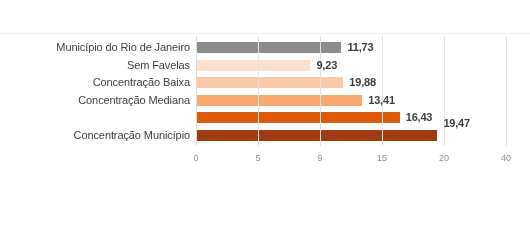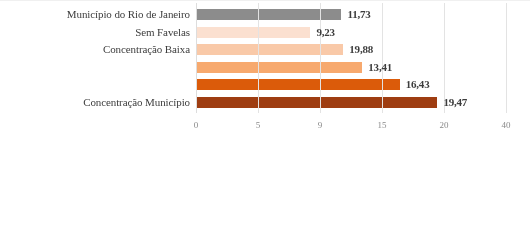--- a/index.html
+++ b/index.html
@@ -5,24 +5,25 @@
   html, body {
     margin: 0;
     padding: 0;
     background: #ffffff;
   }
   #chart-root {
     position: relative;
     width: 530px;
     height: 138px;
     background: #ffffff;
-    font-family: Liberation Serif, serif;
+    font-family: Liberation Sans, sans-serif;
     overflow: hidden;
     border-top: 1px solid #f0f0f0;
     box-sizing: border-box;
+    margin-top: 33px;
   }
 
   
   #category-axis {
     position: absolute;
     left: 0;
     top: 0;
     width: 190px;
     height: 112px;
   }
@@ -94,20 +95,21 @@
 </style>
 </head>
 <body>
 
 <div id="chart-root">
 
   <div id="category-axis">
       <div class="cat-label" style="top: 7px;">Município do Rio de Janeiro</div>
       <div class="cat-label" style="top: 24.6px;">Sem Favelas</div>
       <div class="cat-label" style="top: 42.2px;">Concentração Baixa</div>
+      <div class="cat-label" style="top: 59.8px;">Concentração Mediana</div>
       <div class="cat-label" style="top: 95px;">Concentração Município</div>
     </div>
 
   <div id="plot-area">
       <div class="gridline zero" style="left: 0px;"></div>
       <div class="gridline" style="left: 62px;"></div>
       <div class="gridline" style="left: 124px;"></div>
       <div class="gridline" style="left: 186px;"></div>
       <div class="gridline" style="left: 248px;"></div>
       <div class="gridline" style="left: 310px;"></div>
@@ -115,21 +117,21 @@
       <div class="value-label" style="top: 8px; left: 151.452px;">11,73</div>
       <div class="bar" style="top: 25.6px; width: 114.452px; background: rgb(251, 224, 208);"></div>
       <div class="value-label" style="top: 25.6px; left: 120.452px;">9,23</div>
       <div class="bar" style="top: 43.2px; width: 147.312px; background: rgb(249, 201, 168);"></div>
       <div class="value-label" style="top: 43.2px; left: 153.312px;">19,88</div>
       <div class="bar" style="top: 60.8px; width: 166.284px; background: rgb(247, 169, 110);"></div>
       <div class="value-label" style="top: 60.8px; left: 172.284px;">13,41</div>
       <div class="bar" style="top: 78.4px; width: 203.732px; background: rgb(219, 91, 10);"></div>
       <div class="value-label" style="top: 78.4px; left: 209.732px;">16,43</div>
       <div class="bar" style="top: 96px; width: 241.428px; background: rgb(158, 61, 17);"></div>
-      <div class="value-label" style="top: 96px; left: 247.428px;">19,47</div>
+      <div class="value-label" style="top: 84px; left: 247.428px;">19,47</div>
     </div>
 
   <div id="value-axis">
       <div class="tick-label" style="left: 0px;">0</div>
       <div class="tick-label" style="left: 62px;">5</div>
       <div class="tick-label" style="left: 124px;">9</div>
       <div class="tick-label" style="left: 186px;">15</div>
       <div class="tick-label" style="left: 248px;">20</div>
       <div class="tick-label" style="left: 310px;">40</div>
     </div>

